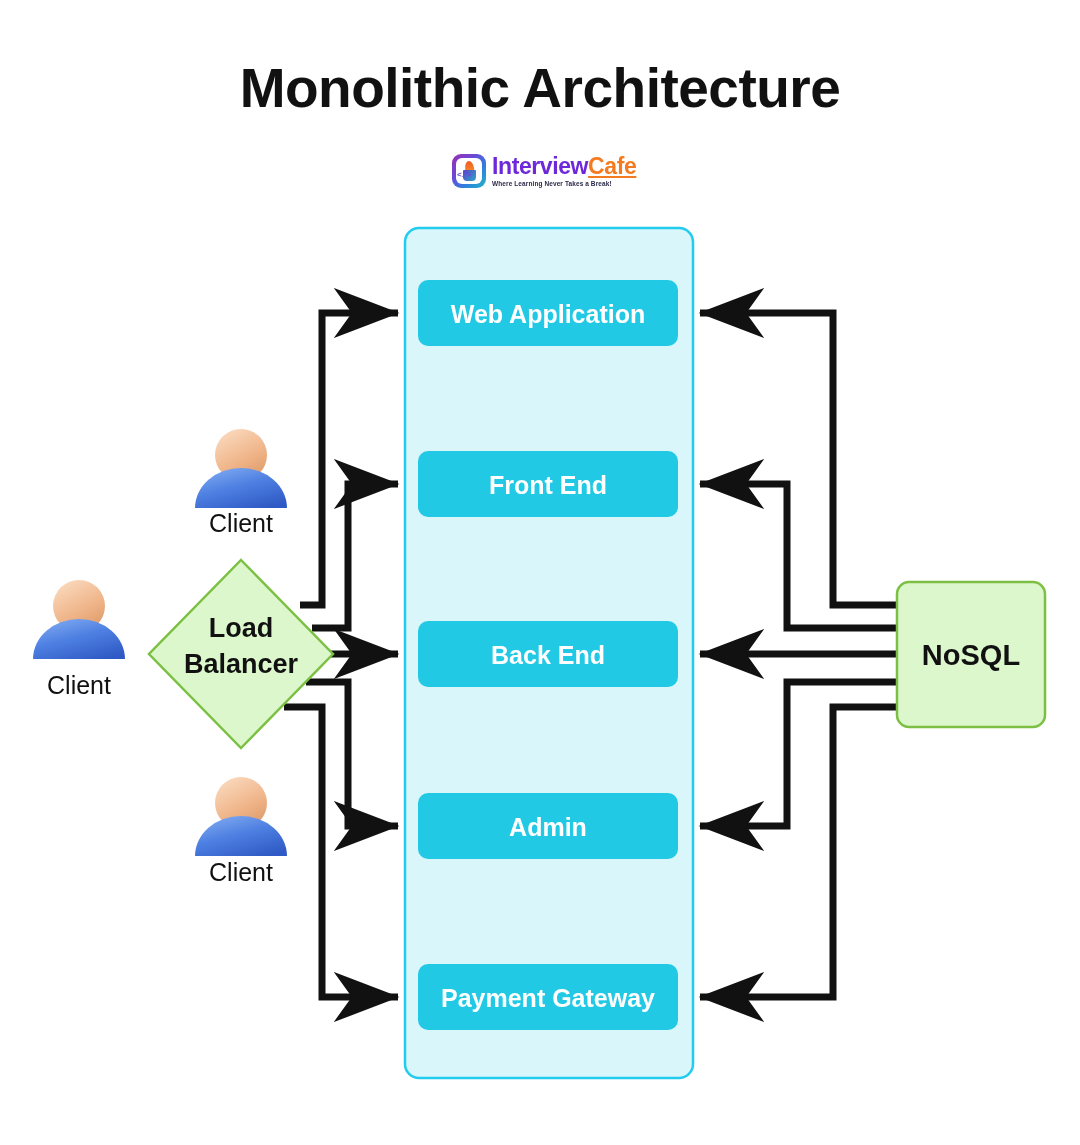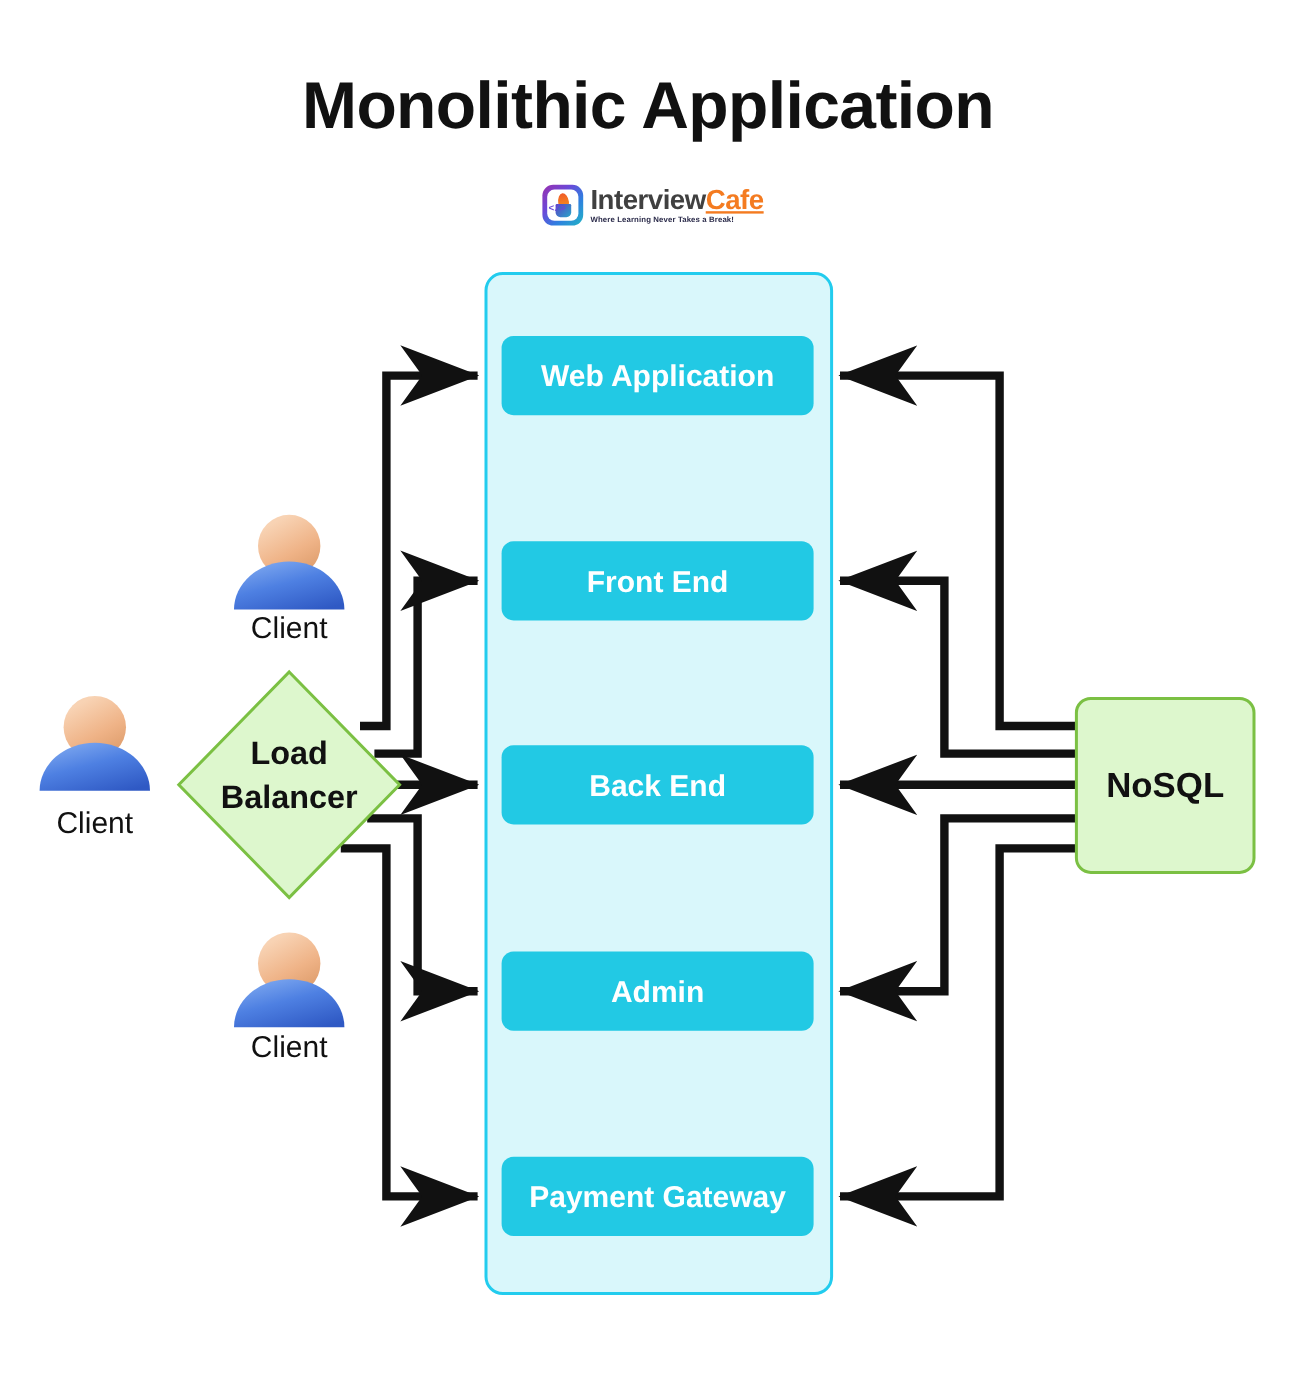--- a/index.html
+++ b/index.html
@@ -97,21 +97,21 @@
     flex-direction: column;
     justify-content: center;
     line-height: 1;
   }
   .logo-words {
     font-size: 23px;
     font-weight: bold;
     letter-spacing: -0.4px;
     white-space: nowrap;
   }
-  .logo-w1 { color: #404040; }
+  .logo-w1 { color: #6d28d9; }
   .logo-w2 { color: #f47b20; text-decoration: underline; }
   .logo-tagline {
     font-size: 6.5px;
     font-weight: bold;
     color: #2b2b4a;
     letter-spacing: 0.1px;
     margin-top: 3px;
     white-space: nowrap;
   }
 
@@ -158,21 +158,21 @@
     stroke-width: 7;
     stroke-linecap: butt;
     stroke-linejoin: miter;
   }
 </style>
 </head>
 <body>
 
 <div id="page">
 
-  <div class="title">Monolithic Application</div>
+  <div class="title">Monolithic Architecture</div>
 
   <div class="logo">
     <div class="logo-mark">
       <div class="logo-mark-inner">
         <div class="logo-flame"></div>
         <div class="logo-cup"></div>
         <div class="logo-chev">&lt;/&gt;</div>
       </div>
     </div>
     <div class="logo-text">

